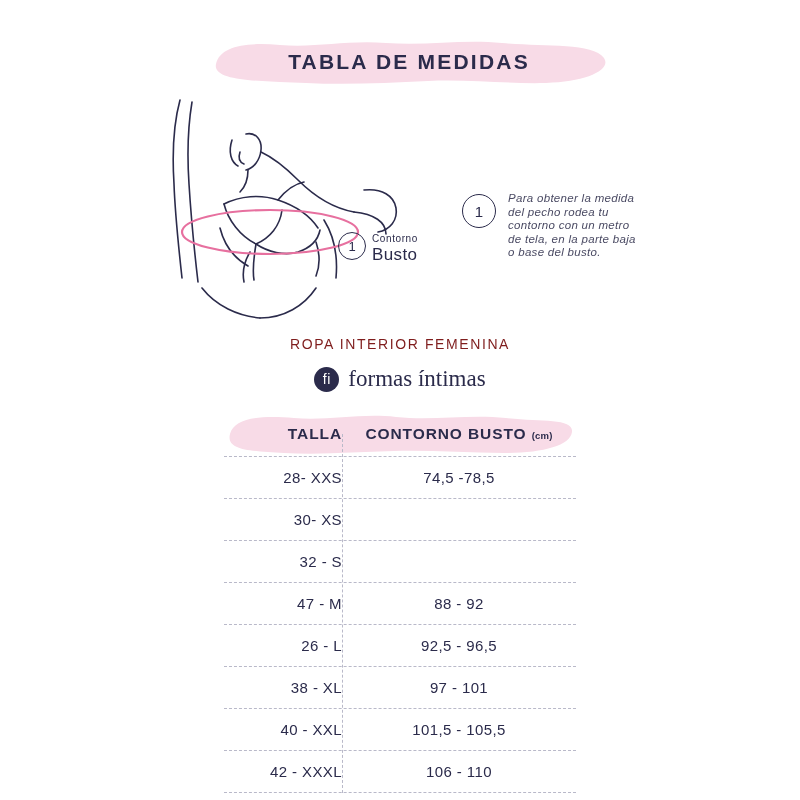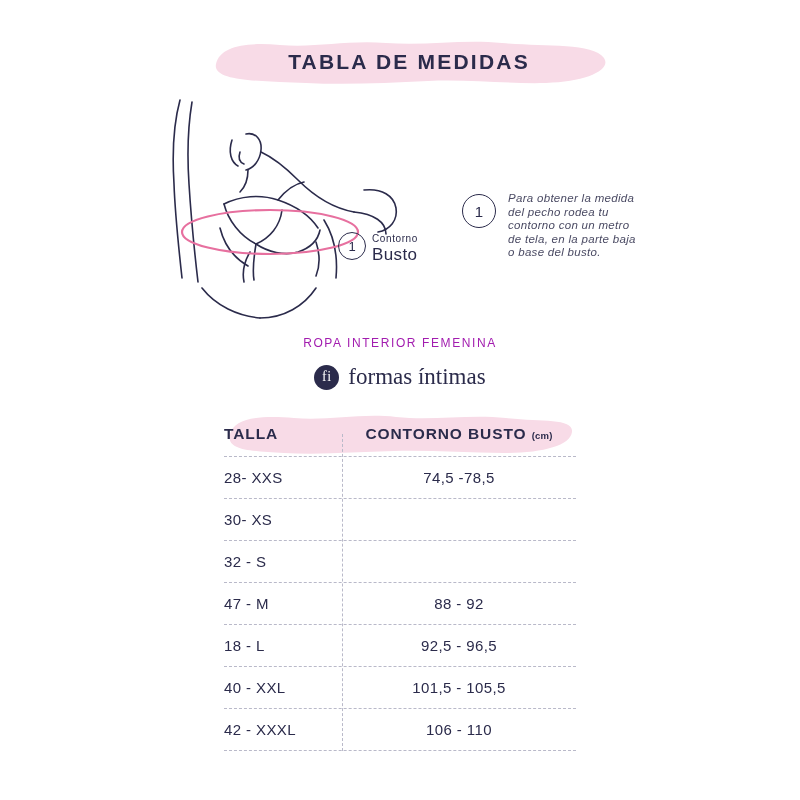--- a/index.html
+++ b/index.html
@@ -121,42 +121,42 @@
 
   
   .brand-block {
     position: absolute;
     top: 336px;
     left: 0;
     width: 800px;
     text-align: center;
   }
   .brand-sub {
-    font-size: 12px;
+    font-size: 14px;
     letter-spacing: 1.6px;
-    color: #a21caf;
+    color: #7f1d1d;
   }
   .brand-row {
     margin-top: 14px;
     display: flex;
     align-items: center;
     justify-content: center;
     gap: 9px;
   }
   .brand-mark {
     width: 25px;
     height: 25px;
     border-radius: 50%;
     background: #2b2b4b;
     color: #ffffff;
     font-size: 14px;
     display: flex;
     align-items: center;
     justify-content: center;
-    font-family: Liberation Serif, serif;
+    font-family: Liberation Sans, sans-serif;
     letter-spacing: 0.5px;
   }
   .brand-name {
     font-size: 23px;
     color: #2b2b4b;
     font-family: "Liberation Serif", serif;
   }
 
   
   .table-wrap {
@@ -174,21 +174,21 @@
     inset: 0;
     z-index: 0;
   }
   .thead-inner {
     position: relative;
     z-index: 1;
     height: 44px;
     display: flex;
     align-items: center;
   }
-  .col-a { width: 118px; text-align: left; }
+  .col-a { width: 118px; text-align: right; }
   .col-b { flex: 1; text-align: center; }
 
   .th {
     font-size: 15.5px;
     font-weight: bold;
     letter-spacing: 0.9px;
     color: #2b2b4b;
   }
   .th .unit {
     font-size: 9.5px;
@@ -316,22 +316,26 @@
           <div class="col-a cell">30-  XS</div>
         </div>
         <div class="row">
           <div class="col-a cell">32  -  S</div>
         </div>
         <div class="row">
           <div class="col-a cell">47  -   M</div>
           <div class="col-b cell">88 - 92</div>
         </div>
         <div class="row">
-          <div class="col-a cell">18  -   L</div>
+          <div class="col-a cell">26  -   L</div>
           <div class="col-b cell">92,5 - 96,5</div>
+        </div>
+        <div class="row">
+          <div class="col-a cell">38  -  XL</div>
+          <div class="col-b cell">97 - 101</div>
         </div>
         <div class="row">
           <div class="col-a cell">40  -  XXL</div>
           <div class="col-b cell">101,5 - 105,5</div>
         </div>
         <div class="row">
           <div class="col-a cell">42  - XXXL</div>
           <div class="col-b cell">106 - 110</div>
         </div>
       </div>

